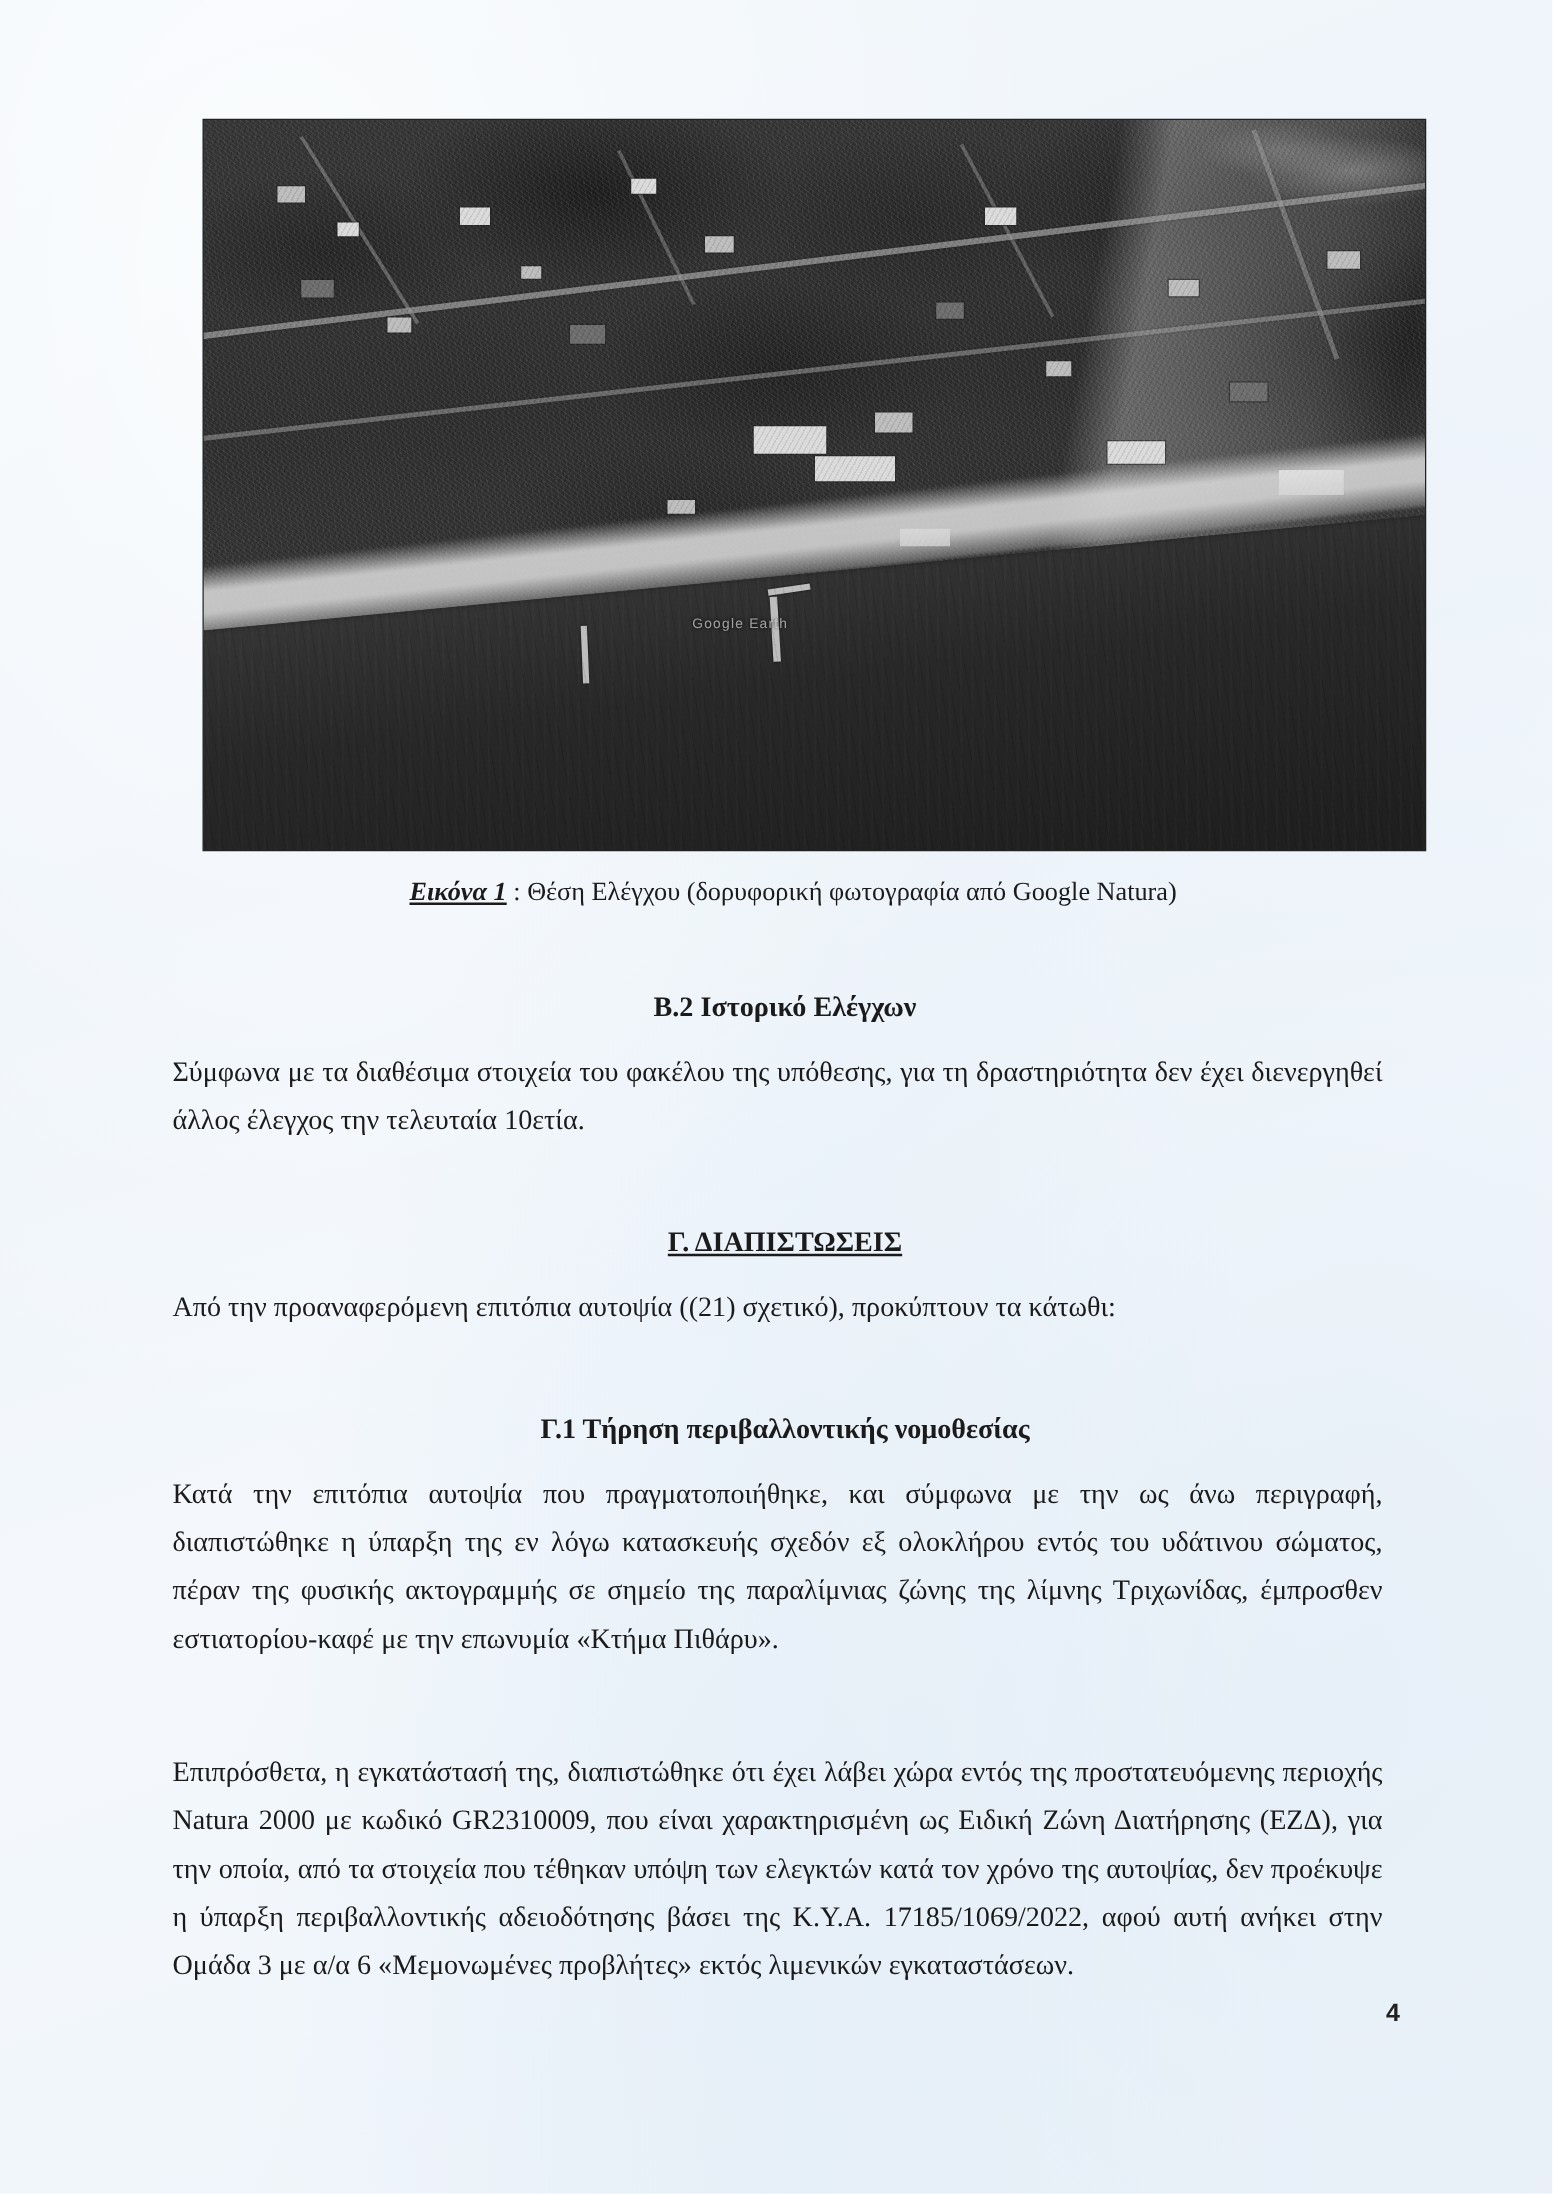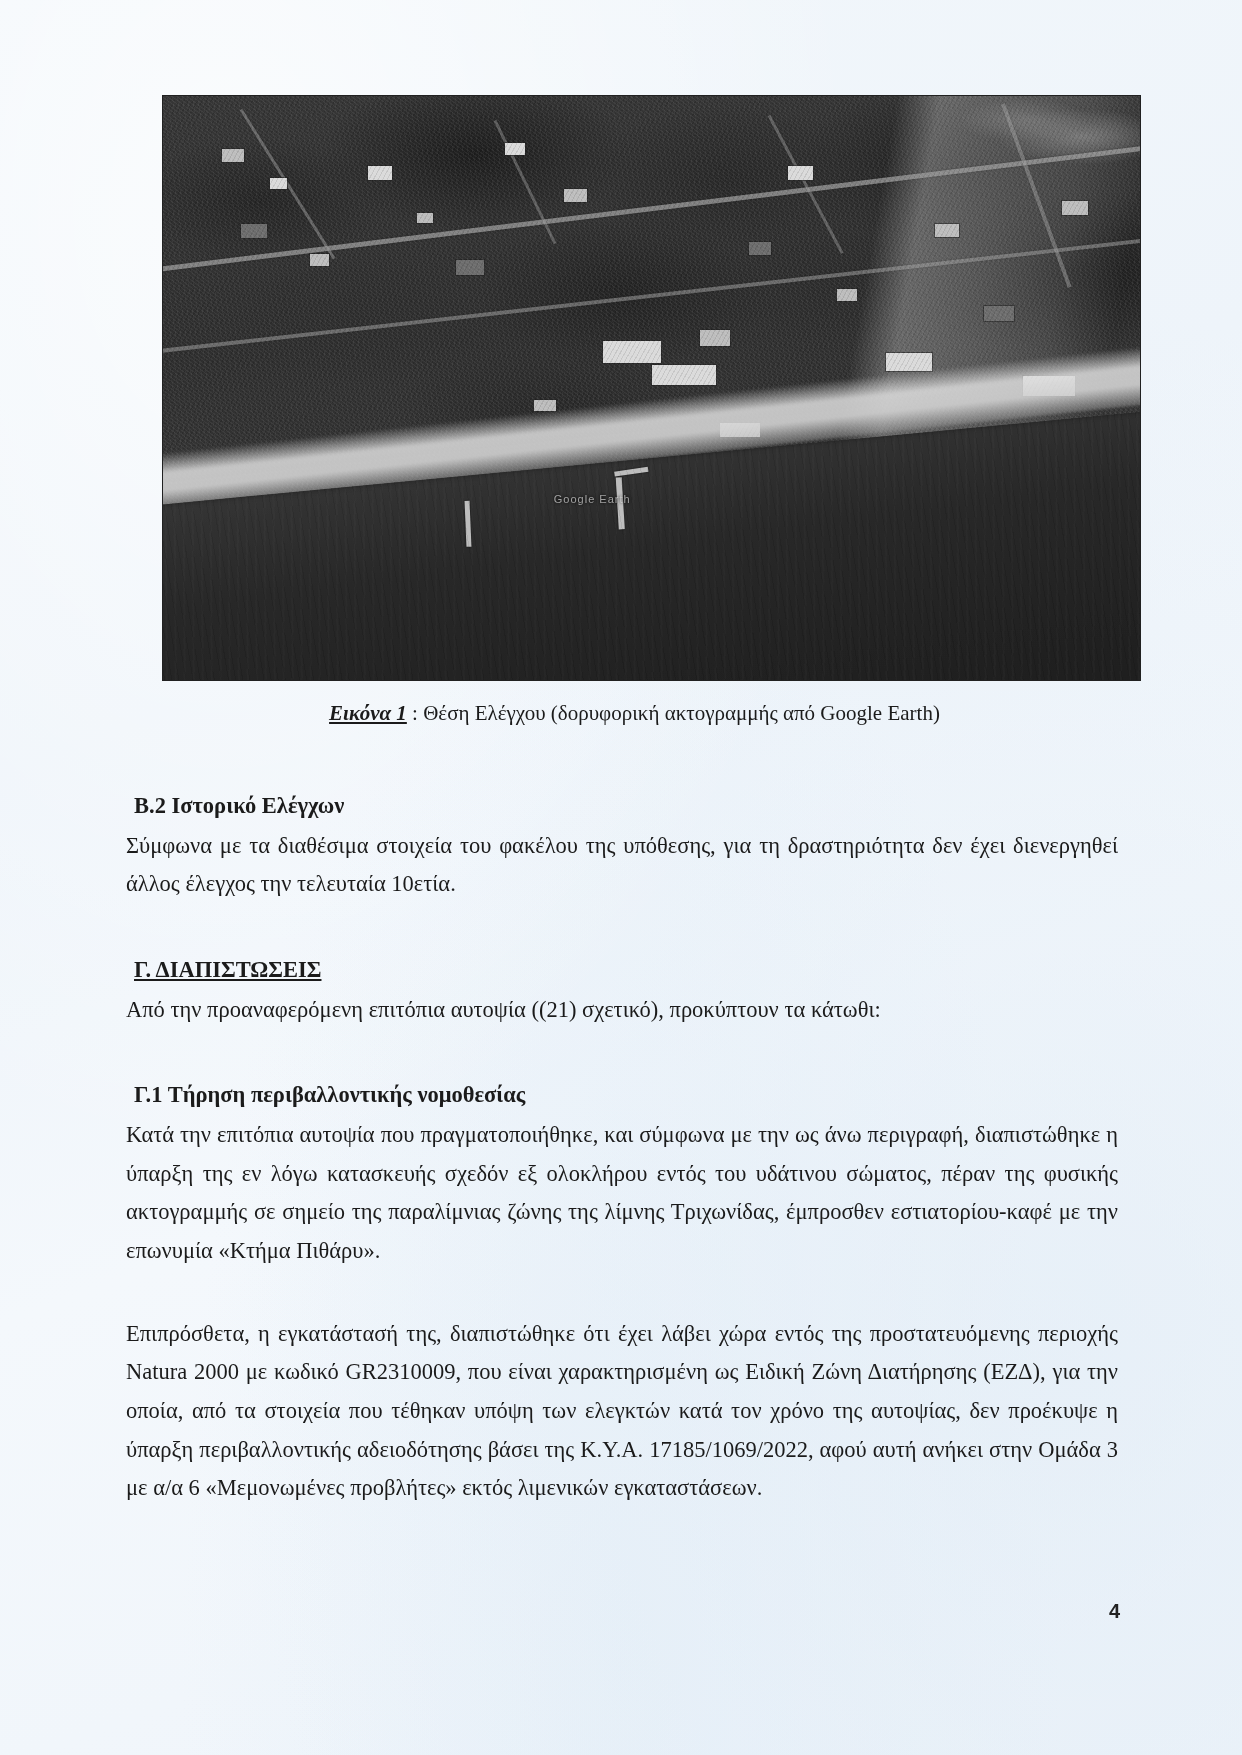--- a/index.html
+++ b/index.html
@@ -187,27 +187,28 @@
     position: absolute;
     left: 122px;
     top: 790px;
     width: 1000px;
   }
   h3.sec {
     font-size: 22.5px;
     font-weight: bold;
     margin: 0 0 4px 0;
     line-height: 1.45;
+    text-align: center;
   }
   h3.sec.indent { margin-left: 12px; }
   h3.sec.underline { text-decoration: underline; font-family: Liberation Serif, serif; }
   p.para {
     font-size: 22.5px;
     line-height: 1.72;
-    margin: 4px;
+    margin: 16px;
     text-align: justify;
     text-justify: inter-word;
   }
   .gap-lg { height: 46px; }
   .gap-md { height: 36px; }
 
   .pagenum {
     position: absolute;
     right: 122px;
     top: 1600px;
@@ -273,21 +274,21 @@
           <div class="pier" style="left:33%; top:8%; width:5px; height:46px; transform: rotate(3deg);"></div>
           <div class="pier" style="left:47%; top:5%; width:6px; height:52px; transform: rotate(2deg);"></div>
           <div class="pier" style="left:47%; top:3%; width:34px; height:5px; transform: rotate(-3deg);"></div>
         </div>
 
         <div class="watermark">Google Earth</div>
       </div>
     </div>
 
     <div class="caption">
-      <span class="figlabel">Εικόνα 1</span><span> : </span><span>Θέση Ελέγχου (δορυφορική ακτογραμμής από Google Earth)</span>
+      <span class="figlabel">Εικόνα 1</span><span> : </span><span>Θέση Ελέγχου (δορυφορική φωτογραφία από Google Natura)</span>
     </div>
 
     <div class="body">
 
       <h3 class="sec indent">Β.2 Ιστορικό Ελέγχων</h3>
       <p class="para">Σύμφωνα με τα διαθέσιμα στοιχεία του φακέλου της υπόθεσης, για τη δραστηριότητα δεν έχει διενεργηθεί άλλος έλεγχος την τελευταία 10ετία.</p>
 
       <div class="gap-lg"></div>
 
       <h3 class="sec indent underline">Γ. ΔΙΑΠΙΣΤΩΣΕΙΣ</h3>

